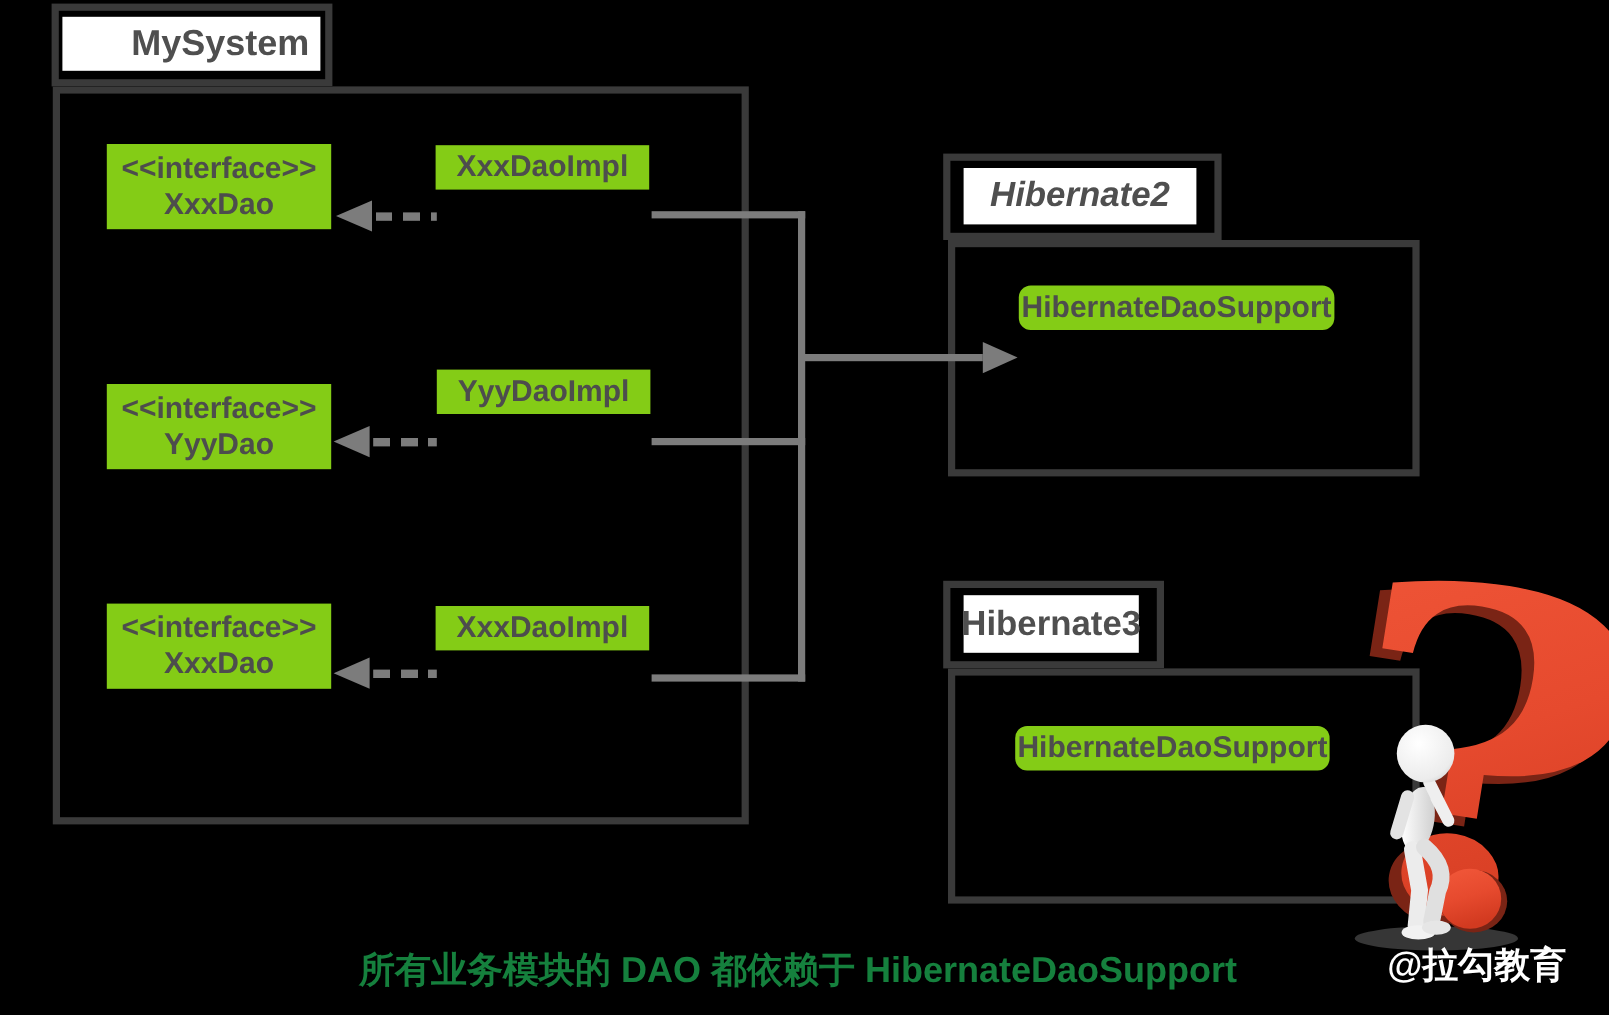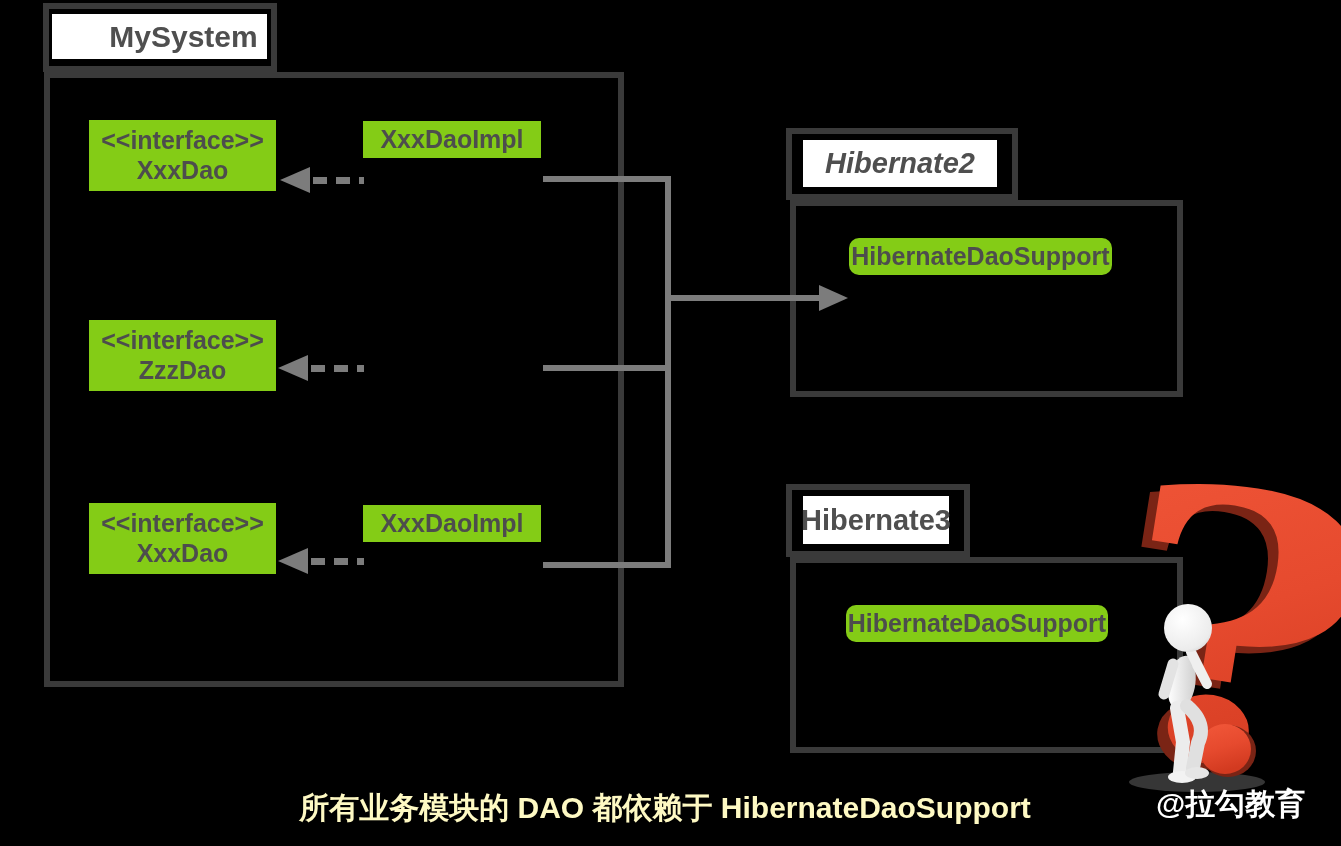--- a/index.html
+++ b/index.html
@@ -23,21 +23,21 @@
   .conn{position:absolute;background:#7c7c7c;z-index:4;}
   .dash-arrow{position:absolute;height:26px;z-index:4;}
   .dash-arrow .head{position:absolute;left:0;top:0;width:0;height:0;
         border-top:13px solid transparent;border-bottom:13px solid transparent;border-right:30px solid #7c7c7c;}
   .dash-arrow .dashes{position:absolute;left:33px;right:0;top:10px;height:7px;
         background:repeating-linear-gradient(90deg,#7c7c7c 0,#7c7c7c 14px,transparent 14px,transparent 23px);}
   .arrow-head-right{position:absolute;width:0;height:0;z-index:4;
         border-top:13px solid transparent;border-bottom:13px solid transparent;border-left:29px solid #7c7c7c;}
   
   .caption{position:absolute;left:0;top:788px;width:1330px;text-align:center;
-        font-size:30px;font-weight:bold;color:#fef9c3;z-index:5;}
+        font-size:30px;font-weight:bold;color:#15803d;z-index:5;}
   .watermark{position:absolute;left:1156px;top:784px;font-size:30px;font-weight:bold;color:#fff;z-index:8;}
   .figure{position:absolute;left:1085px;top:466px;width:256px;height:332px;z-index:7;}
 </style>
 </head>
 <body>
 
 <div class="stage">
 
   <div class="pkg-box" style="left:44px;top:72px;width:580px;height:615px;"></div>
   <div class="pkg-tab tab-mysystem" style="left:43px;top:3px;width:234px;height:69px;">
@@ -51,21 +51,24 @@
   <div class="chip impl" style="left:363px;top:121px;">
     <span>XxxDaoImpl</span>
   </div>
   <div class="dash-arrow" style="left:280px;top:167px;width:84px;">
     <div class="head"></div>
     <div class="dashes"></div>
   </div>
 
   <div class="chip iface" style="left:89px;top:320px;">
     <span>&lt;&lt;interface&gt;&gt;</span>
-    <span>ZzzDao</span>
+    <span>YyyDao</span>
+  </div>
+  <div class="chip impl" style="left:364px;top:308px;">
+    <span>YyyDaoImpl</span>
   </div>
   <div class="dash-arrow" style="left:278px;top:355px;width:86px;">
     <div class="head"></div>
     <div class="dashes"></div>
   </div>
 
   <div class="chip iface" style="left:89px;top:503px;">
     <span>&lt;&lt;interface&gt;&gt;</span>
     <span>XxxDao</span>
   </div>

